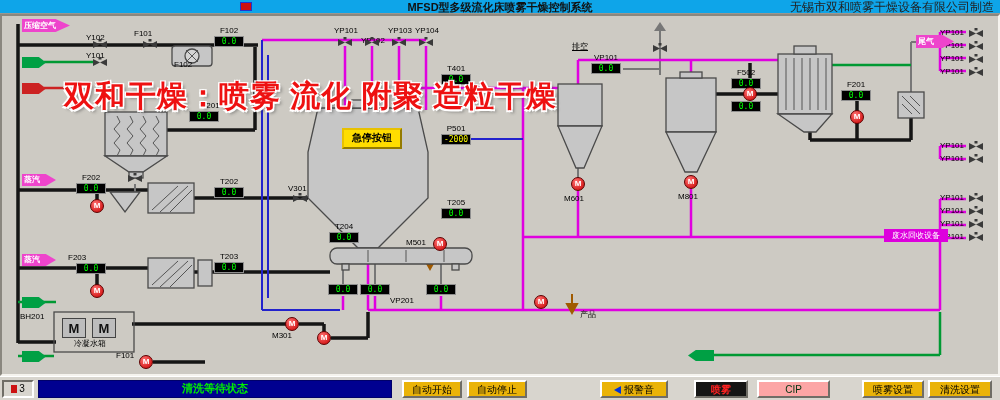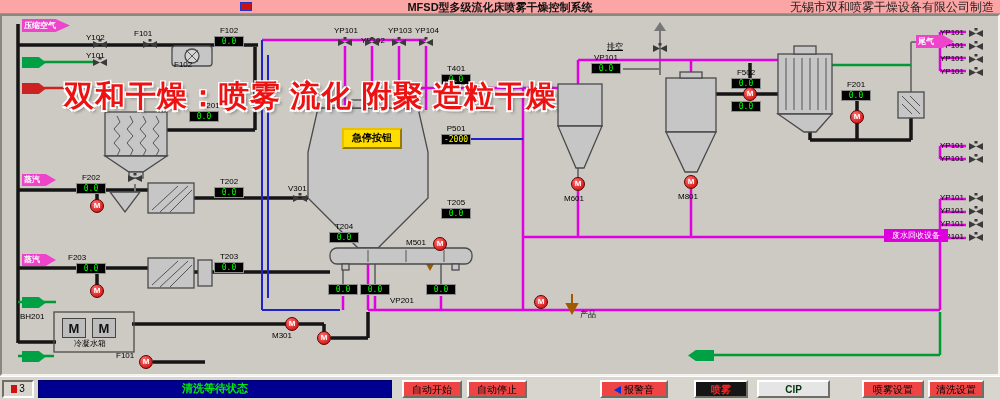--- a/index.html
+++ b/index.html
@@ -1,20 +1,20 @@
 <!DOCTYPE html>
 <html><head>
 <meta charset="utf-8">
 <style>
   *{margin:0;padding:0;box-sizing:border-box}
   html,body{width:1000px;height:400px;overflow:hidden}
   body{font-family:"Liberation Sans",sans-serif;background:#cdcac3}
   #root{position:relative;width:1000px;height:400px;background:#cdcac3}
 
-  .titlebar{position:absolute;top:0;left:0;right:0;height:14px;background:#fca5a5;
+  .titlebar{position:absolute;top:0;left:0;right:0;height:14px;background:#0ea5e9;
     border-bottom:1px solid #9a978f;font-size:11px;font-weight:bold;text-align:center;
     line-height:14px;color:#111;z-index:7}
   .title-icon{position:absolute;left:240px;top:2px;width:12px;height:9px;
     background:#cc1111;border:1px solid #2233cc}
   .manufacturer{position:absolute;right:6px;top:0;font-size:12px;font-weight:normal;
     color:#222;line-height:14px}
 
   .diagram{position:absolute;top:14px;left:0;right:0;bottom:24px;background:#cdcac3;
     border:2px solid;border-color:#8a877f #f5f3ee #f5f3ee #8a877f;z-index:0}
 
@@ -39,25 +39,25 @@
   .estop{position:absolute;left:342px;top:128px;width:60px;height:21px;background:#ffdd00;
     border:2px outset #e8c100;color:#000;font-weight:bold;font-size:10px;text-align:center;
     line-height:16px;z-index:4;cursor:pointer}
 
   .watermark{position:absolute;left:64px;top:76px;font-size:30px;font-weight:bold;
     letter-spacing:1px;z-index:6;white-space:nowrap;color:#ee1111;
     text-shadow:-1.5px -1.5px 0 #fff,1.5px -1.5px 0 #fff,-1.5px 1.5px 0 #fff,1.5px 1.5px 0 #fff,3px 3px 3px rgba(60,60,60,.45)}
 
   .bottombar{position:absolute;left:0;right:0;bottom:0;height:24px;background:#d8d5ce;
     border-top:1px solid #fff;z-index:7}
-  .btn{position:absolute;top:3px;height:18px;background:#ef4444;border:2px solid;
+  .btn{position:absolute;top:3px;height:18px;background:#eab308;border:2px solid;
     border-color:#fff #6f6d66 #6f6d66 #fff;font-size:10px;font-family:inherit;color:#000;
     line-height:13px;text-align:center;cursor:pointer;padding:0}
   .btn.spray{background:#151515;color:#ff2222;font-weight:bold}
-  .btn.cip{background:#e5e5e5;color:#00330f;font-weight:bold}
+  .btn.cip{background:#fca5a5;color:#00330f;font-weight:normal}
   .spk{display:inline-block;width:0;height:0;border-top:4px solid transparent;
     border-bottom:4px solid transparent;border-right:7px solid #0033dd;margin-right:3px;
     vertical-align:middle}
   .mini-panel{position:absolute;left:2px;top:3px;width:32px;height:18px;background:#d8d5ce;
     border:2px solid;border-color:#6f6d66 #fff #fff #6f6d66;font-size:10px;line-height:13px;
     text-align:center;cursor:pointer}
   .mini-icon{display:inline-block;width:6px;height:8px;background:#cc1111;margin-right:2px;
     vertical-align:middle}
   .statusbar{position:absolute;left:38px;top:3px;width:354px;height:18px;background:#000090;
     border:1px solid #00006a;color:#00ee00;font-size:11px;font-weight:bold;text-align:center;
@@ -192,21 +192,21 @@
       <div class="display" style="left: 426px; top: 284px;">0.0</div>
       <div class="ilabel" style="left: 86px; top: 33px;">Y102</div>
       <div class="ilabel" style="left: 86px; top: 51px;">Y101</div>
       <div class="ilabel" style="left: 134px; top: 29px;">F101</div>
       <div class="ilabel" style="left: 174px; top: 60px;">F102</div>
       <div class="ilabel" style="left: 288px; top: 184px;">V301</div>
       <div class="ilabel" style="left: 334px; top: 26px;">YP101</div>
       <div class="ilabel" style="left: 361px; top: 36px;">YP102</div>
       <div class="ilabel" style="left: 388px; top: 26px;">YP103</div>
       <div class="ilabel" style="left: 415px; top: 26px;">YP104</div>
-      <div class="ilabel" style="left: 607px; top: 42px; text-decoration: underline;">排空</div>
+      <div class="ilabel" style="left: 572px; top: 42px; text-decoration: underline;">排空</div>
       <div class="ilabel" style="left: 564px; top: 194px;">M601</div>
       <div class="ilabel" style="left: 678px; top: 192px;">M801</div>
       <div class="ilabel" style="left: 406px; top: 238px;">M501</div>
       <div class="ilabel" style="left: 390px; top: 296px;">VP201</div>
       <div class="ilabel" style="left: 272px; top: 331px;">M301</div>
       <div class="ilabel" style="left: 20px; top: 312px;">BH201</div>
       <div class="ilabel" style="left: 74px; top: 339px;">冷凝水箱</div>
       <div class="ilabel" style="left: 116px; top: 351px;">F101</div>
       <div class="ilabel" style="left: 580px; top: 310px;">产品</div>
       <div class="pump" style="left: 90px; top: 199px;">M</div>
@@ -354,16 +354,16 @@
     </div>
     <div class="statusbar">
       <span>清洗等待状态</span>
     </div>
     <button class="btn" style="left:402px;width:60px">自动开始</button>
     <button class="btn" style="left:467px;width:60px">自动停止</button>
     <button class="btn" style="left:600px;width:68px"><span class="spk"></span><span>报警音</span></button>
     <button class="btn spray" style="left:694px;width:54px">喷雾</button>
     <button class="btn cip" style="left:757px;width:73px">CIP</button>
     <button class="btn" style="left:862px;width:62px">喷雾设置</button>
-    <button class="btn" style="left:928px;width:56px">清洗设置</button>
+    <button class="btn" style="left:928px;width:64px">清洗设置</button>
   </div>
 
 </div>
 
 </body></html>

